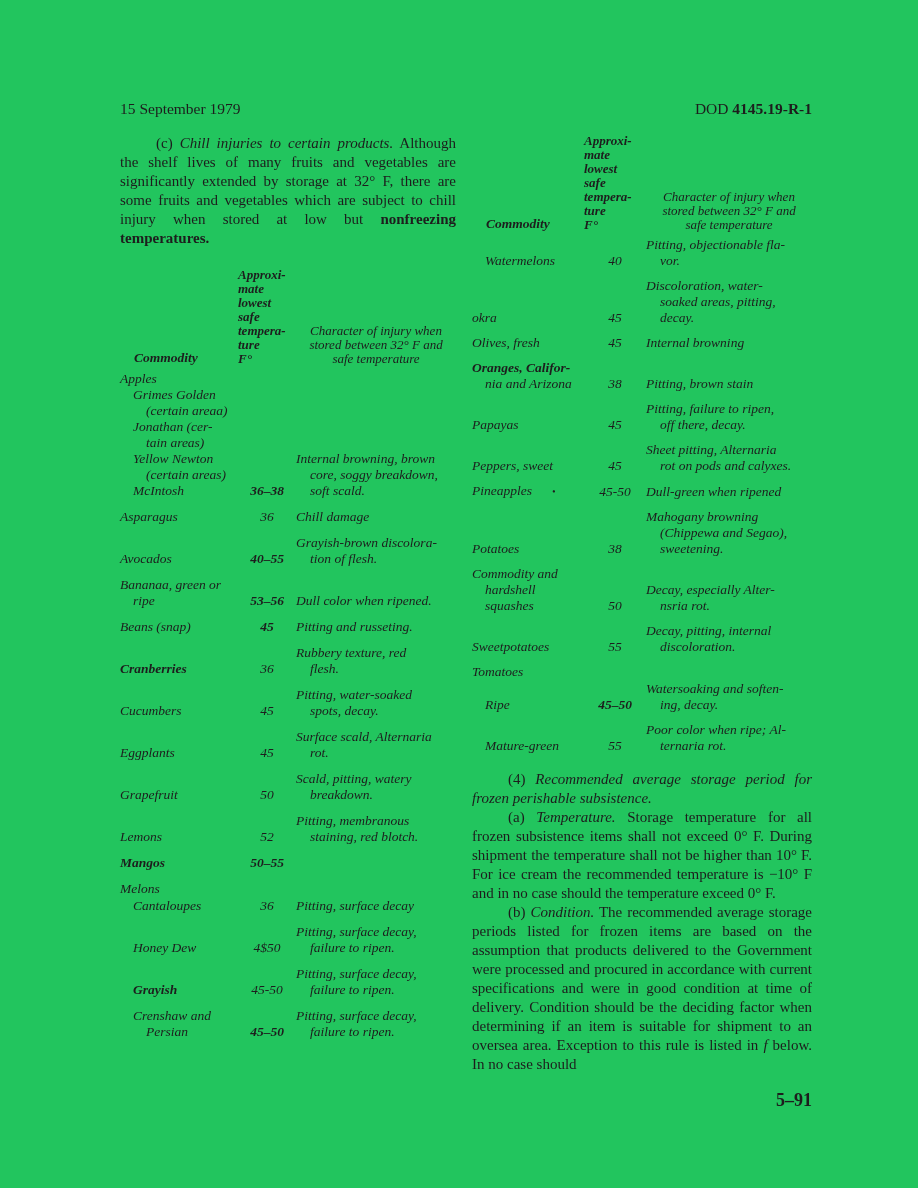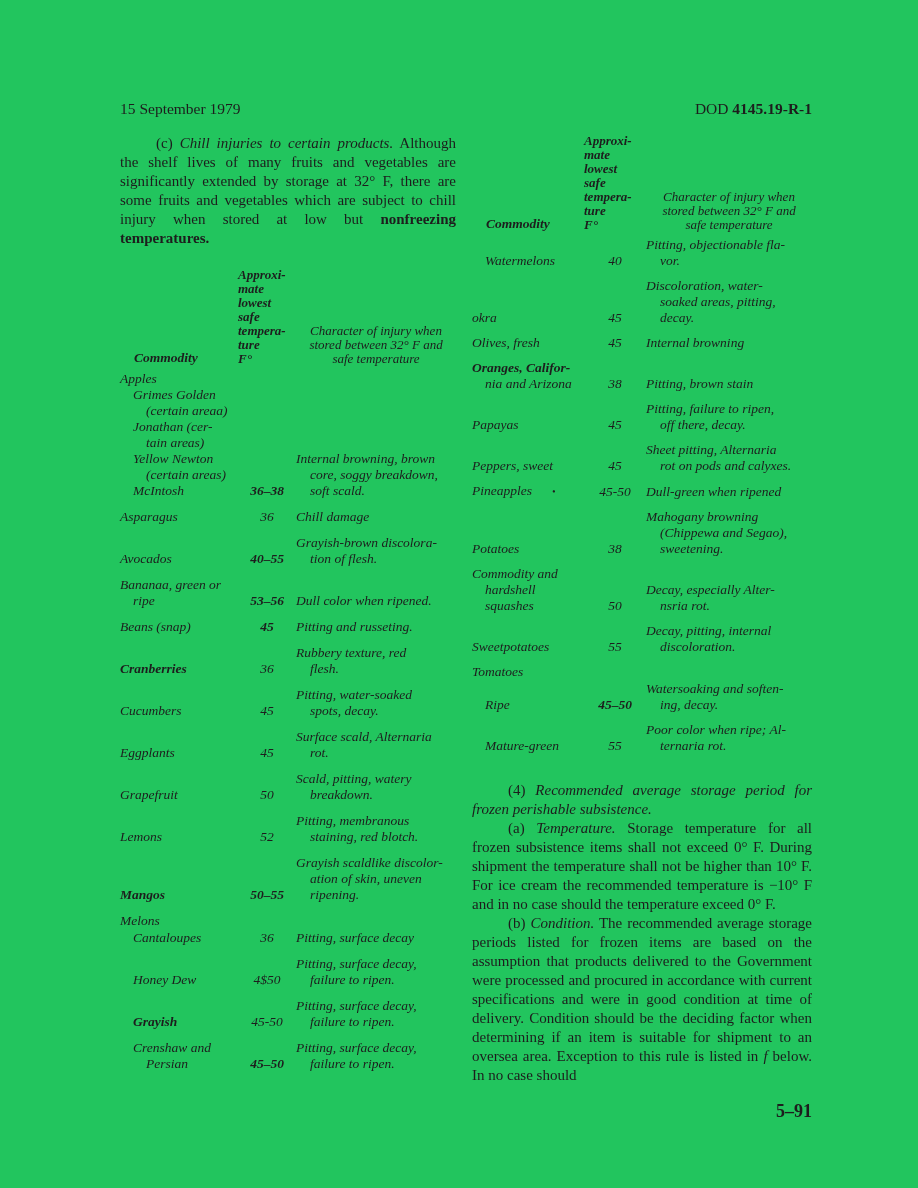--- a/index.html
+++ b/index.html
@@ -21,21 +21,21 @@
   
   .cols { display:flex; gap:16px; }
   .col-left  { width:336px; flex:none; }
   .col-right { flex:1; }
   
   .para { font-size:15px; line-height:19px; text-align:justify;
           text-indent:36px; }
   .para i { font-style:italic; }
   .para b { font-weight:bold; }
   .para-c { margin-bottom:20px; }
-  .para-4 { margin-top:27px; }
+  .para-4 { margin-top:16px; }
   .para-a, .para-b { }
   
   .dtable { font-size:13.5px; line-height:16px; }
   .thead { display:flex; align-items:flex-end; margin-bottom:5px; }
   .th-com  { font-style:italic; font-weight:bold; padding-left:14px; flex:none; }
   .th-temp { font-style:italic; font-weight:bold; white-space:pre-line;
              text-align:left; flex:none; line-height:14px; font-size:13px; }
   .th-inj  { font-style:italic; white-space:pre-line; text-align:center;
              flex:1; line-height:14px; font-size:13px; }
   .tleft  .th-com, .tleft  .tc-com { width:118px; }
@@ -173,23 +173,20 @@
               </div>
               <div class="tc-temp">52</div>
               <div class="tc-inj">Pitting, membranous
 staining, red blotch.</div>
             </div>
             <div class="trow">
               <div class="tc-com">
                 <div class="cl i0 b">Mangos</div>
               </div>
               <div class="tc-temp b">50–55</div>
-              <div class="tc-inj">Grayish scaldlike discolor-
-ation of skin, uneven
-ripening.</div>
             </div>
             <div class="trow group">
               <div class="tc-com">
                 <div class="cl i0">Melons</div>
               </div>
               <div class="tc-temp"></div>
               <div class="tc-inj"></div>
             </div>
             <div class="trow">
               <div class="tc-com">

